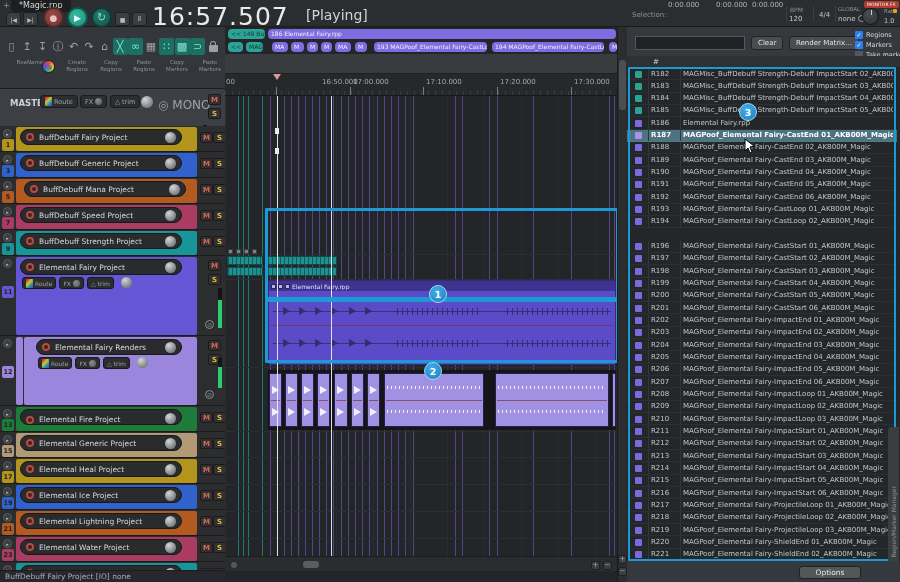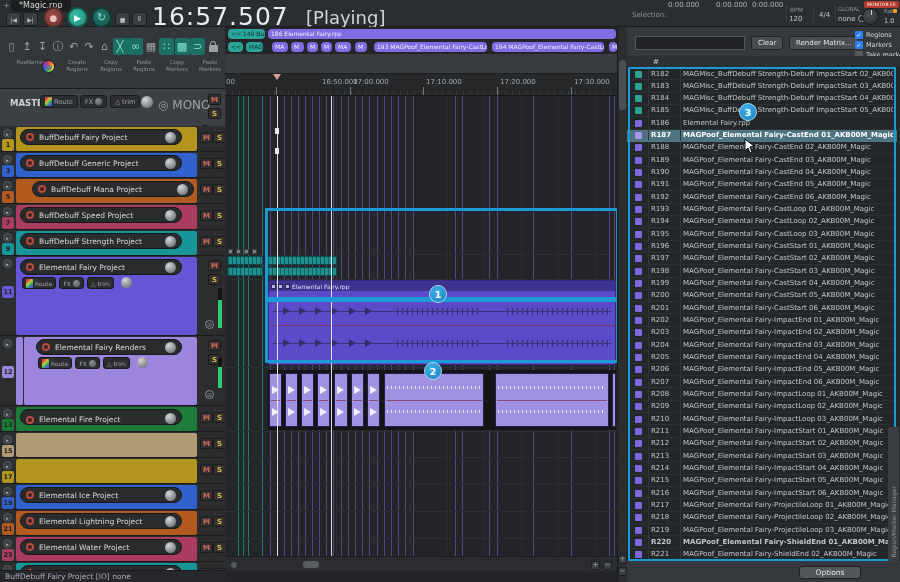--- a/index.html
+++ b/index.html
@@ -15,21 +15,21 @@
   #proj-tab-add { position:absolute; left:3px; top:1px; font-size:8px; color:#8a8d90; }
   #proj-tab { position:absolute; left:11px; top:0; height:12px; padding:0 8px; background:#1c1e20; border-radius:0 0 4px 4px; font-size:8px; color:#d4d6d8; line-height:12px; }
   .tbtn { position:absolute; top:12px; width:15px; height:14px; background:#3b3e41; border:1px solid #1d1f21; border-radius:3px; color:#b8bbbe; font-size:6px; display:flex; align-items:center; justify-content:center; }
   .tcirc { position:absolute; top:7px; width:21px; height:21px; border-radius:50%; display:flex; align-items:center; justify-content:center; font-size:9px; }
   #btn-record { left:43px; background:radial-gradient(circle at 40% 35%, #9a4a48, #6e3432); border:2px solid #4a2a28; color:#e8c0bc; }
   #btn-play   { left:67px; background:radial-gradient(circle at 40% 35%, #37b9a0, #1f8f7c); border:2px solid #14564c; color:#eafff8; }
   #btn-loop   { left:91px; background:radial-gradient(circle at 40% 35%, #23776c, #17544c); border:2px solid #0f3a34; color:#7fd8c6; font-size:11px; }
   #btn-stop  { left:115px; }
   #btn-pause { left:132px; font-size:7px; letter-spacing:0; }
   #time-display { position:absolute; left:152px; top:2px; font-size:25px; color:#e8eaec; letter-spacing:1px; }
-  #playing-status { position:absolute; left:306px; top:7px; font-size:18px; color:#d2d4d6; }
+  #playing-status { position:absolute; left:306px; top:7px; font-size:14px; color:#d2d4d6; }
   
   #sel-label { position:absolute; left:632px; top:11px; font-size:7px; color:#8f9295; }
   .selval { position:absolute; top:1px; font-size:7px; color:#aeb1b4; }
   .trsep { position:absolute; top:6px; width:1px; height:16px; background:#3c3f42; }
   #bpm-label { position:absolute; left:790px; top:6px; font-size:6px; color:#8f9295; }
   #bpm-value { position:absolute; left:789px; top:15px; font-size:7px; color:#c4c7ca; }
   #timesig { position:absolute; left:819px; top:11px; font-size:7px; color:#c4c7ca; }
   #global-label { position:absolute; left:838px; top:6px; font-size:5.5px; color:#8f9295; }
   #global-value { position:absolute; left:838px; top:15px; font-size:7px; color:#c4c7ca; }
   #global-gear { position:absolute; left:858px; top:15px; width:7px; height:7px; border-radius:50%; border:1.5px solid #9a9da0; }
@@ -279,21 +279,21 @@
             <span class="nm">BuffDebuff Generic Project</span>
             <span class="knob"></span>
           </div>
           <div class="msq m" style="left: 200px; top: 6px;">M</div>
           <div class="msq s" style="left: 213px; top: 6px;">S</div>
         </div>
         <div class="track" style="top: 52px; height: 26px;">
           <div class="texp">▸</div>
           <div class="tnum" style="background: rgb(178, 90, 32); top: 13px;">5</div>
           <div class="tcolor" style="left: 16px; width: 181px; height: 24px; background: rgb(178, 90, 32);"></div>
-          <div class="tname" style="left: 32px; width: 162px;">
+          <div class="tname" style="left: 24px; width: 162px;">
             <div class="rec"></div>
             <span class="nm">BuffDebuff Mana Project</span>
             <span class="knob"></span>
           </div>
           <div class="msq m" style="left: 200px; top: 6px;">M</div>
           <div class="msq s" style="left: 213px; top: 6px;">S</div>
         </div>
         <div class="track" style="top: 78px; height: 26px;">
           <div class="texp">▸</div>
           <div class="tnum" style="background: rgb(169, 60, 96); top: 13px;">7</div>
@@ -384,27 +384,37 @@
             <span class="nm">Elemental Fire Project</span>
             <span class="knob"></span>
           </div>
           <div class="msq m" style="left: 200px; top: 6px;">M</div>
           <div class="msq s" style="left: 213px; top: 6px;">S</div>
         </div>
         <div class="track" style="top: 306px; height: 26px;">
           <div class="texp">▸</div>
           <div class="tnum" style="background: rgb(178, 154, 119); top: 13px;">15</div>
           <div class="tcolor" style="left: 16px; width: 181px; height: 24px; background: rgb(178, 154, 119);"></div>
+          <div class="tname" style="left: 20px; width: 162px;">
+            <div class="rec"></div>
+            <span class="nm">Elemental Generic Project</span>
+            <span class="knob"></span>
+          </div>
           <div class="msq m" style="left: 200px; top: 6px;">M</div>
           <div class="msq s" style="left: 213px; top: 6px;">S</div>
         </div>
         <div class="track" style="top: 332px; height: 26px;">
           <div class="texp">▸</div>
           <div class="tnum" style="background: rgb(179, 149, 29); top: 13px;">17</div>
           <div class="tcolor" style="left: 16px; width: 181px; height: 24px; background: rgb(179, 149, 29);"></div>
+          <div class="tname" style="left: 20px; width: 162px;">
+            <div class="rec"></div>
+            <span class="nm">Elemental Heal Project</span>
+            <span class="knob"></span>
+          </div>
           <div class="msq m" style="left: 200px; top: 6px;">M</div>
           <div class="msq s" style="left: 213px; top: 6px;">S</div>
         </div>
         <div class="track" style="top: 358px; height: 26px;">
           <div class="texp">▸</div>
           <div class="tnum" style="background: rgb(48, 97, 205); top: 13px;">19</div>
           <div class="tcolor" style="left: 16px; width: 181px; height: 24px; background: rgb(48, 97, 205);"></div>
           <div class="tname" style="left: 20px; width: 162px;">
             <div class="rec"></div>
             <span class="nm">Elemental Ice Project</span>
@@ -753,27 +763,20 @@
           <span class="rid">R193</span>
           <span class="rnm">MAGPoof_Elemental Fairy-CastLoop 01_AKB00M_Magic</span>
         </div>
         <div class="mrow" style="top: 147.9px; height: 12.325px;">
           <span class="sw" style="background: rgb(126, 104, 224);"></span>
           <span class="vs1"></span>
           <span class="vs2"></span>
           <span class="rid">R194</span>
           <span class="rnm">MAGPoof_Elemental Fairy-CastLoop 02_AKB00M_Magic</span>
         </div>
-        <div class="mrow" style="top: 160.225px; height: 12.325px;">
-          <span class="sw" style="background: rgb(126, 104, 224);"></span>
-          <span class="vs1"></span>
-          <span class="vs2"></span>
-          <span class="rid">R195</span>
-          <span class="rnm">MAGPoof_Elemental Fairy-CastLoop 03_AKB00M_Magic</span>
-        </div>
         <div class="mrow" style="top: 172.55px; height: 12.325px;">
           <span class="sw" style="background: rgb(126, 104, 224);"></span>
           <span class="vs1"></span>
           <span class="vs2"></span>
           <span class="rid">R196</span>
           <span class="rnm">MAGPoof_Elemental Fairy-CastStart 01_AKB00M_Magic</span>
         </div>
         <div class="mrow" style="top: 184.875px; height: 12.325px;">
           <span class="sw" style="background: rgb(126, 104, 224);"></span>
           <span class="vs1"></span>
@@ -928,21 +931,21 @@
           <span class="rid">R218</span>
           <span class="rnm">MAGPoof_Elemental Fairy-ProjectileLoop 02_AKB00M_Magic</span>
         </div>
         <div class="mrow" style="top: 456.025px; height: 12.325px;">
           <span class="sw" style="background: rgb(126, 104, 224);"></span>
           <span class="vs1"></span>
           <span class="vs2"></span>
           <span class="rid">R219</span>
           <span class="rnm">MAGPoof_Elemental Fairy-ProjectileLoop 03_AKB00M_Magic</span>
         </div>
-        <div class="mrow" style="top: 468.35px; height: 12.325px; font-weight: bold;">
+        <div class="mrow" style="top: 468.35px; height: 12.325px;">
           <span class="sw" style="background: rgb(126, 104, 224);"></span>
           <span class="vs1"></span>
           <span class="vs2"></span>
           <span class="rid">R220</span>
           <span class="rnm">MAGPoof_Elemental Fairy-ShieldEnd 01_AKB00M_Magic</span>
         </div>
         <div class="mrow" style="top: 480.675px; height: 12.325px;">
           <span class="sw" style="background: rgb(126, 104, 224);"></span>
           <span class="vs1"></span>
           <span class="vs2"></span>

